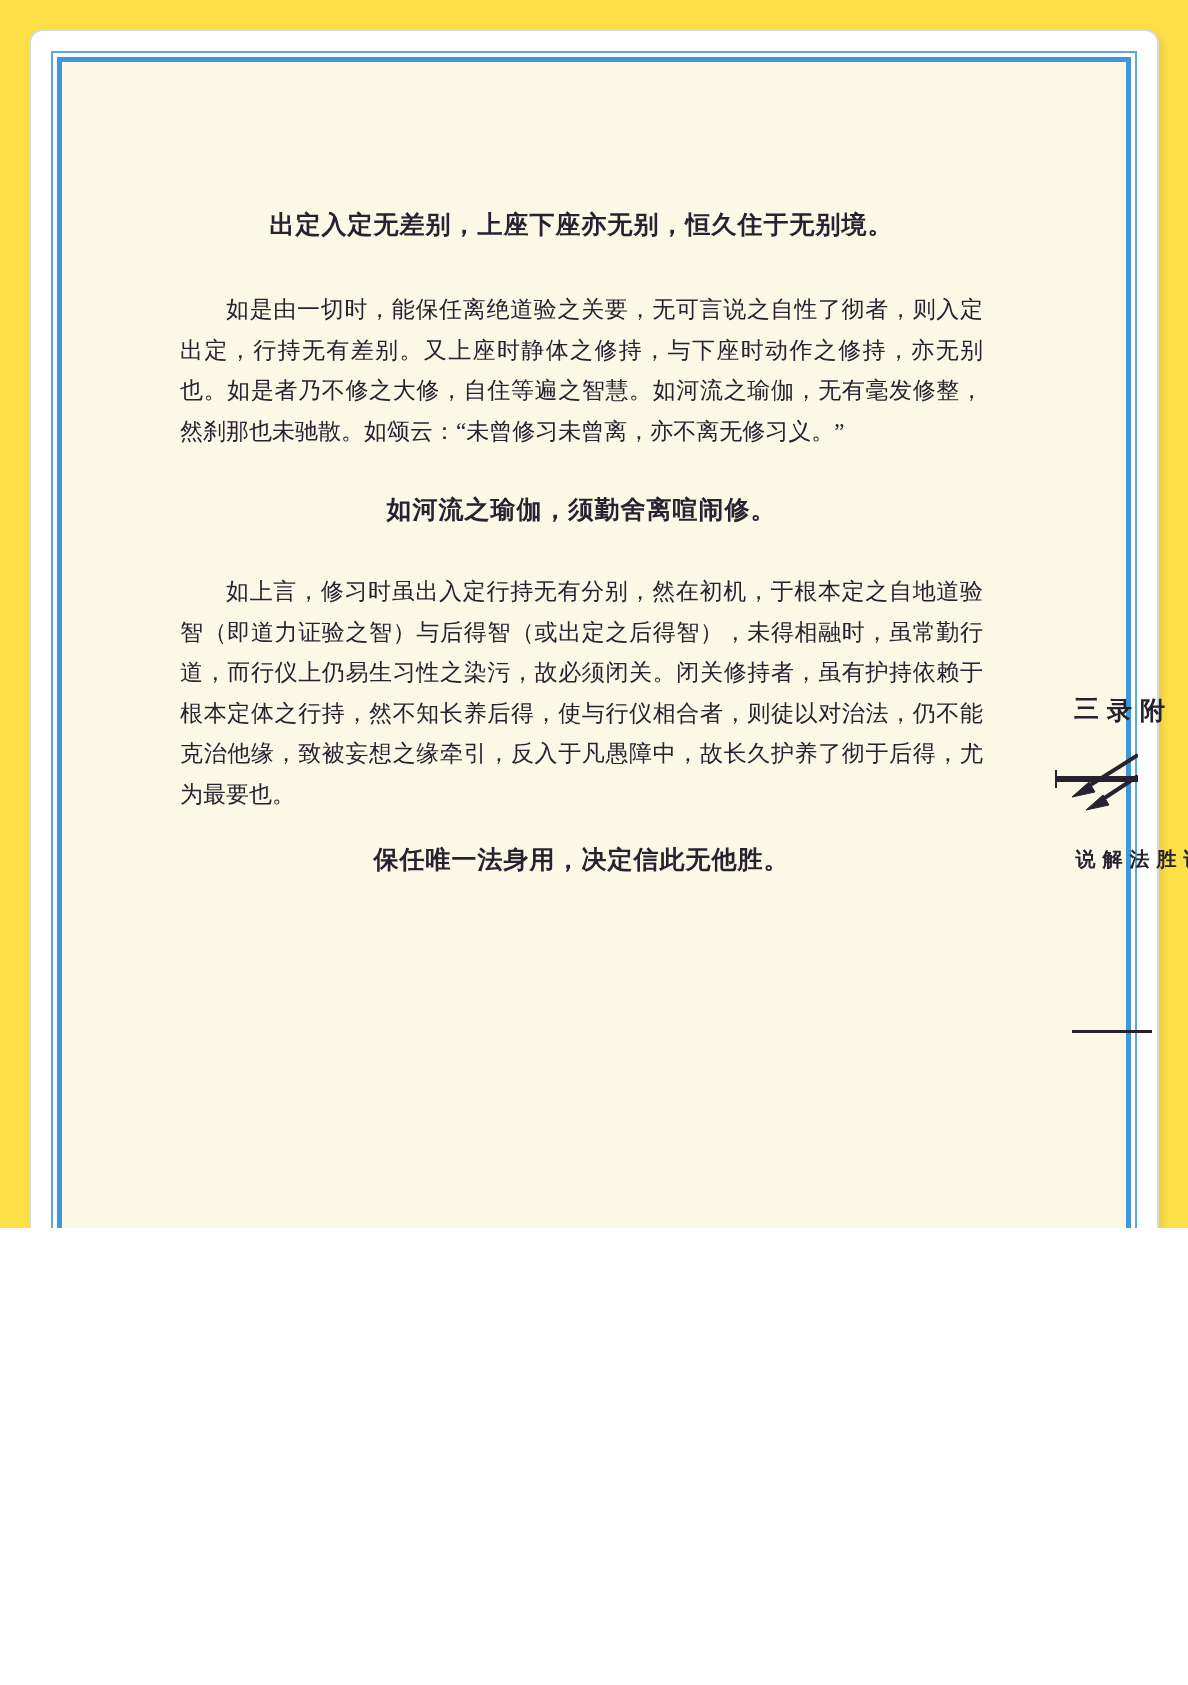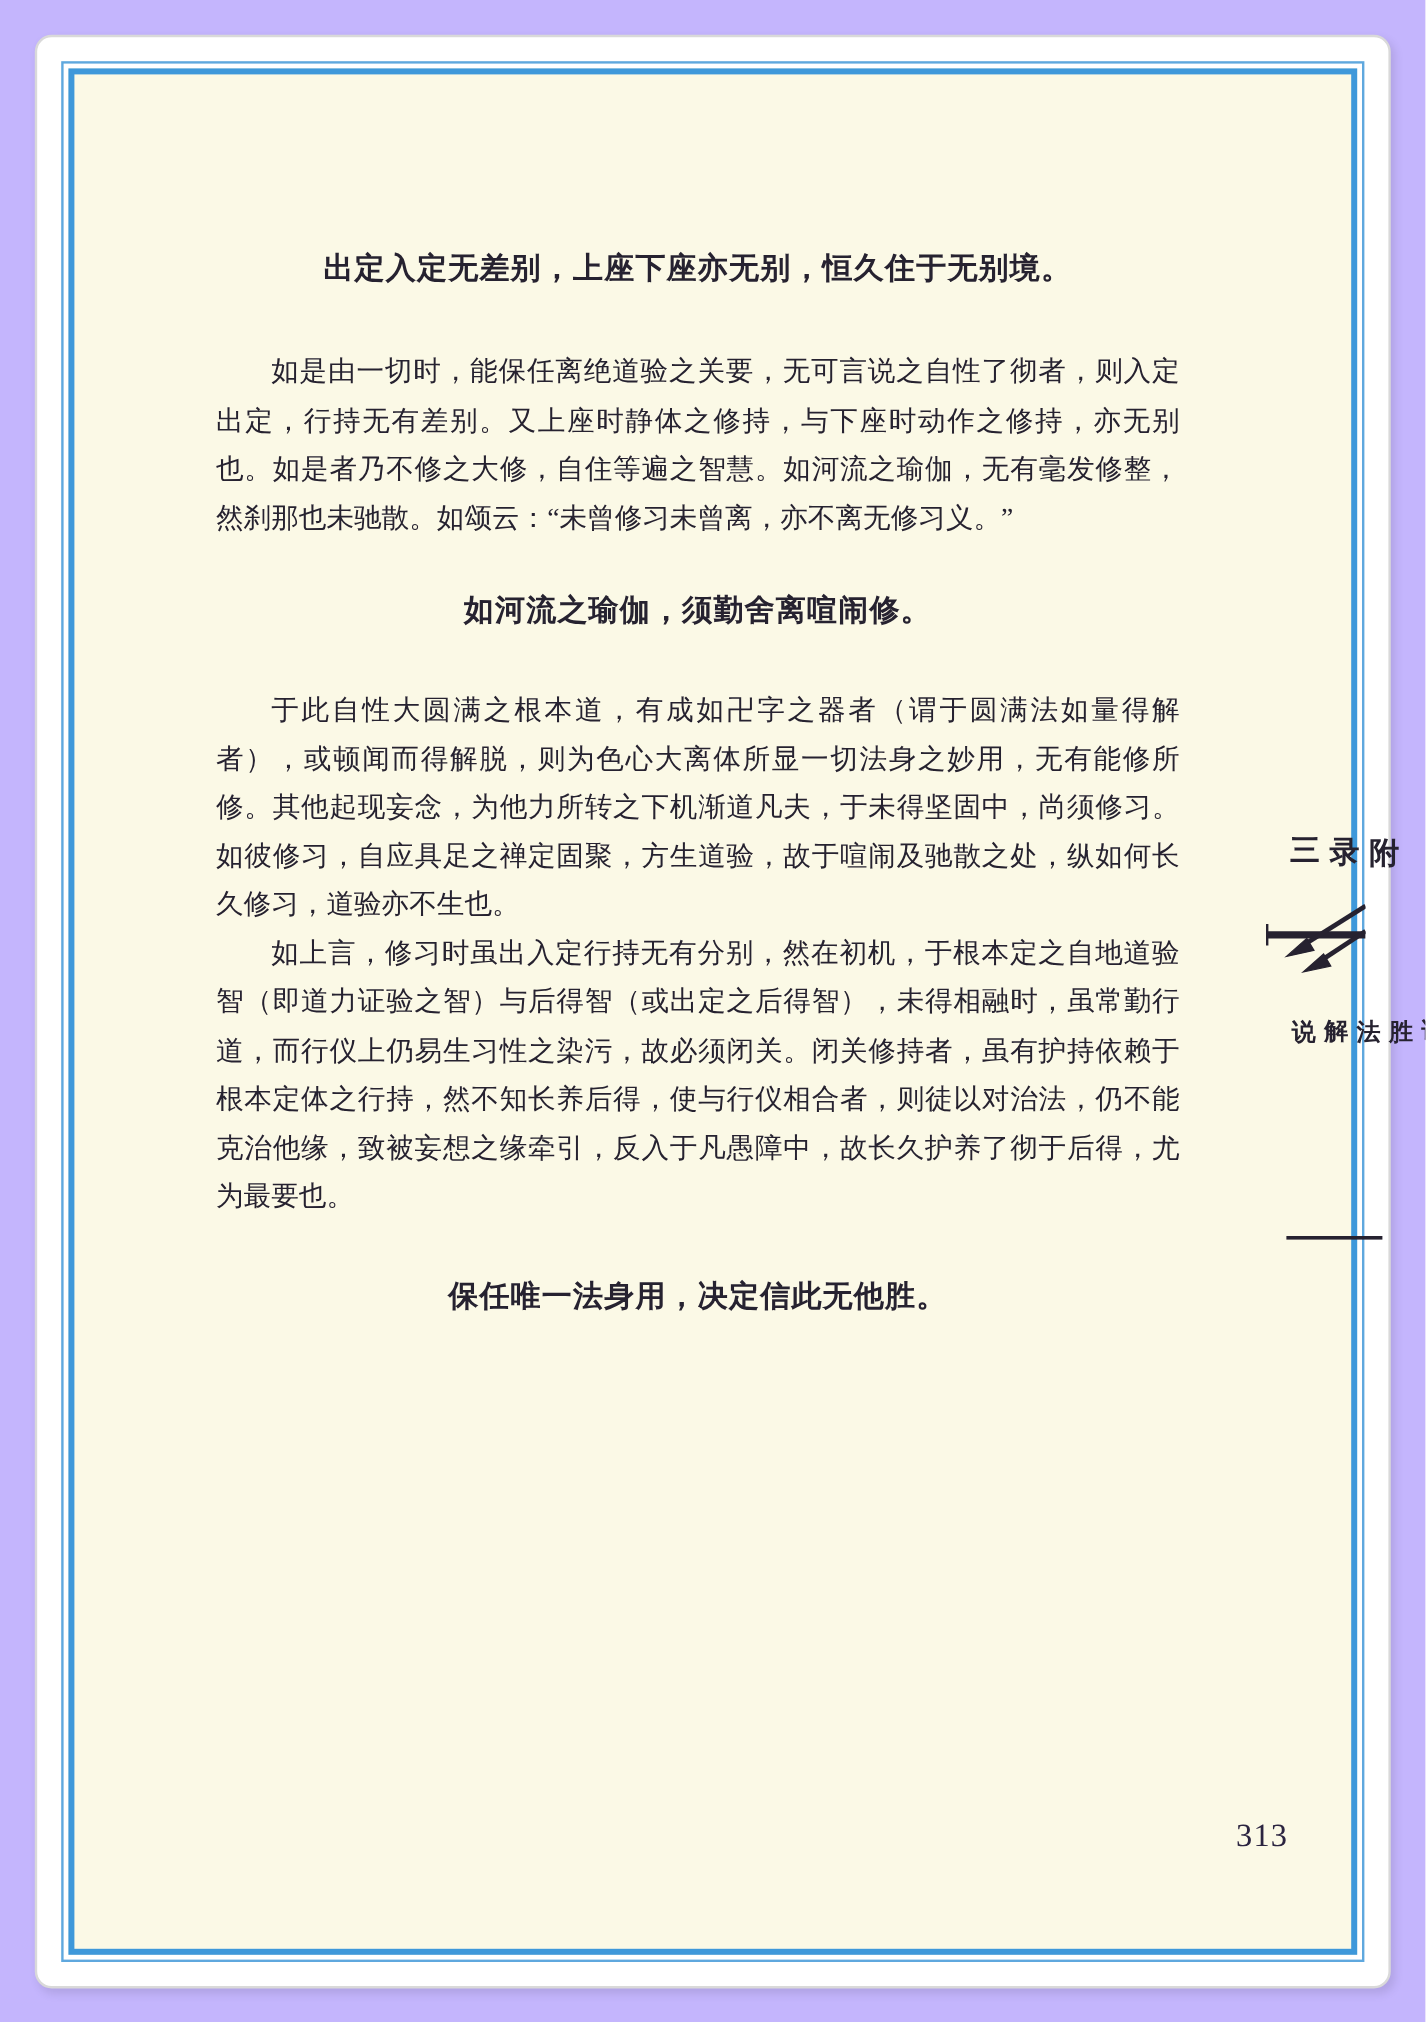--- a/index.html
+++ b/index.html
@@ -1,20 +1,20 @@
 <!DOCTYPE html>
 <html><head>
 <meta charset="utf-8">
 <style>
   html, body { margin: 0; padding: 0; background: #ffffff; }
   .screen {
     position: relative;
     width: 1188px;
-    height: 1685px;
-    background: #c4b5fd;
+    height: 1228px;
+    background: #fde047;
     overflow: hidden;
     font-family: "Liberation Serif", "DejaVu Serif", serif;
   }
   
   .page-card {
     position: absolute;
     left: 29px; top: 29px;
     width: 1126px; height: 1624px;
     background: #ffffff;
     border: 2px solid #d9d9d9;
@@ -45,21 +45,21 @@
     font-size: 25px;
     font-weight: 700;
     line-height: 40px;
     text-align: center;
     letter-spacing: 1px;
     margin: 40px 0 44px;
   }
   .section:nth-of-type(1) .verse-heading { margin-top: 205px; margin-bottom: 45px; }
   .section:nth-of-type(2) .verse-heading { margin-top: 38px;  margin-bottom: 42px; }
   .section:nth-of-type(3) .verse-heading { margin-top: 40px;  margin-bottom: 45px; }
-  .section:nth-of-type(4) .verse-heading { margin-top: 43px;  margin-bottom: 44px; text-align: center; }
+  .section:nth-of-type(4) .verse-heading { margin-top: 25px;  margin-bottom: 44px; text-align: center; }
   .commentary {
     font-size: 23px;
     line-height: 40.5px;
     margin: 0;
     text-align: justify;
     text-align-last: left;
     text-indent: 2em;
     word-break: break-all;
   }
   
@@ -114,21 +114,20 @@
 
   <div class="text-column">
 
     <div class="section">
       <div class="verse-heading">出定入定无差别，上座下座亦无别，恒久住于无别境。</div>
       <p class="commentary">如是由一切时，能保任离绝道验之关要，无可言说之自性了彻者，则入定出定，行持无有差别。又上座时静体之修持，与下座时动作之修持，亦无别也。如是者乃不修之大修，自住等遍之智慧。如河流之瑜伽，无有毫发修整，然刹那也未驰散。如颂云：“未曾修习未曾离，亦不离无修习义。”</p>
     </div>
 
     <div class="section">
       <div class="verse-heading">如河流之瑜伽，须勤舍离喧闹修。</div>
-      <p class="commentary">于此自性大圆满之根本道，有成如卍字之器者（谓于圆满法如量得解者），或顿闻而得解脱，则为色心大离体所显一切法身之妙用，无有能修所修。其他起现妄念，为他力所转之下机渐道凡夫，于未得坚固中，尚须修习。如彼修习，自应具足之禅定固聚，方生道验，故于喧闹及驰散之处，纵如何长久修习，道验亦不生也。</p>
     </div>
 
     <div class="section">
       <p class="commentary">如上言，修习时虽出入定行持无有分别，然在初机，于根本定之自地道验智（即道力证验之智）与后得智（或出定之后得智），未得相融时，虽常勤行道，而行仪上仍易生习性之染污，故必须闭关。闭关修持者，虽有护持依赖于根本定体之行持，然不知长养后得，使与行仪相合者，则徒以对治法，仍不能克治他缘，致被妄想之缘牵引，反入于凡愚障中，故长久护养了彻于后得，尤为最要也。</p>
     </div>
 
     <div class="section">
       <div class="verse-heading">保任唯一法身用，决定信此无他胜。</div>
     </div>
 

